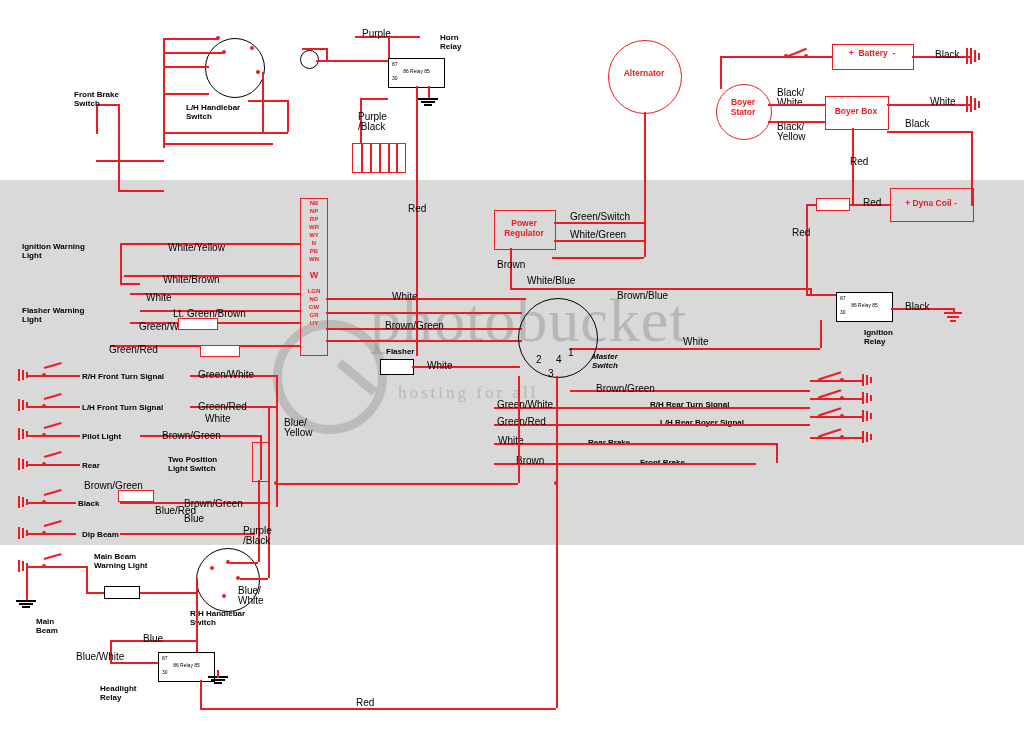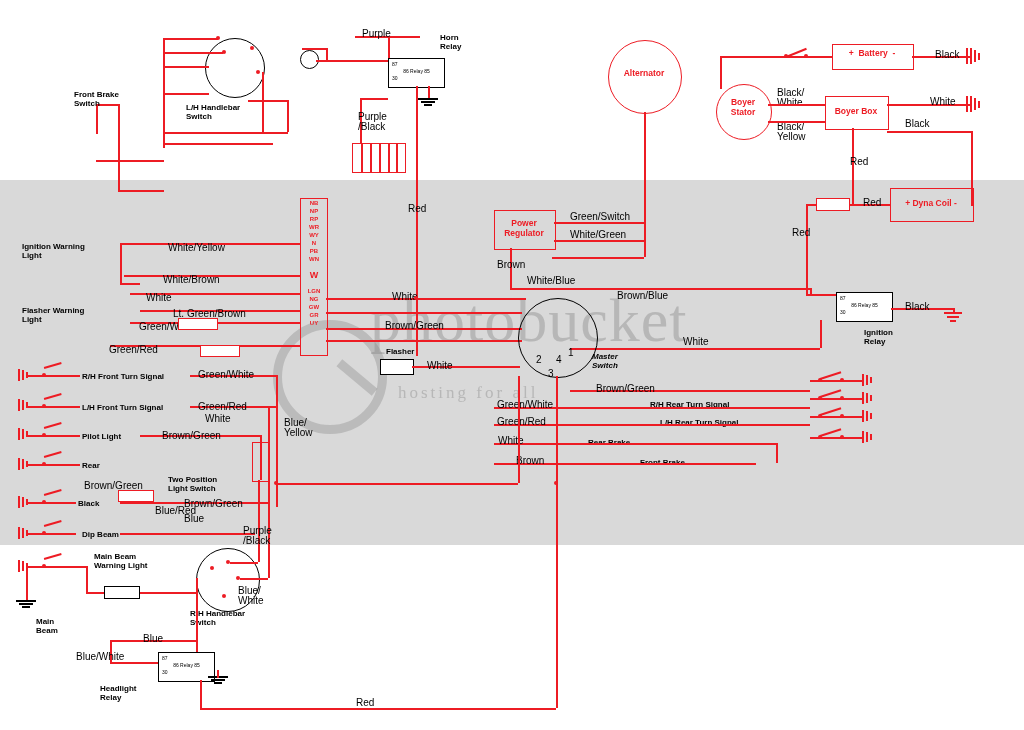--- a/index.html
+++ b/index.html
@@ -303,21 +303,21 @@
   <div class="wire wh" style="left:120px;top:533px;width:135px;"></div>
   <div class="res" style="left:118px;top:490px;width:34px;height:10px;"></div>
   <div class="lbl" style="left:198px;top:370px;">Green/White</div>
   <div class="lbl" style="left:198px;top:402px;">Green/Red</div>
   <div class="lbl" style="left:205px;top:414px;">White</div>
   <div class="lbl" style="left:162px;top:431px;">Brown/Green</div>
   <div class="lbl" style="left:84px;top:481px;">Brown/Green</div>
   <div class="lbl" style="left:184px;top:499px;">Brown/Green</div>
   <div class="lbl" style="left:184px;top:514px;">Blue</div>
 
-  <div class="lblb" style="left:168px;top:475px;">Two Position<br>Light Switch</div>
+  <div class="lblb" style="left:168px;top:455px;">Two Position<br>Light Switch</div>
   <div class="box" style="left:252px;top:442px;width:16px;height:38px;"></div>
 
   <div class="wire wv" style="left:276px;top:375px;height:132px;"></div>
   <div class="wire wv" style="left:268px;top:406px;height:74px;"></div>
   <div class="wire wv" style="left:260px;top:435px;height:45px;"></div>
   <div class="lbl" style="left:284px;top:418px;">Blue/<br>Yellow</div>
 
   <div class="boxk" style="left:380px;top:359px;width:32px;height:14px;background:#fff;"></div>
   <div class="lblb" style="left:386px;top:347px;">Flasher</div>
   <div class="wire wh" style="left:412px;top:366px;width:108px;"></div>
@@ -333,21 +333,21 @@
   <div class="lblb" style="left:592px;top:352px;font-style:italic;">Master<br>Switch</div>
   <div class="lbl" style="left:568px;top:348px;">1</div>
   <div class="lbl" style="left:536px;top:355px;">2</div>
   <div class="lbl" style="left:548px;top:369px;">3</div>
   <div class="lbl" style="left:556px;top:355px;">4</div>
   <div class="wire wv" style="left:556px;top:376px;height:332px;"></div>
   <div class="wire wh" style="left:200px;top:708px;width:356px;"></div>
   <div class="lbl" style="left:356px;top:698px;">Red</div>
 
   <div class="lblb" style="left:650px;top:400px;">R/H Rear Turn Signal</div>
-  <div class="lblb" style="left:660px;top:418px;">L/H Rear Turn Signal</div>
+  <div class="lblb" style="left:660px;top:418px;">L/H Rear Boyer Signal</div>
   <div class="lblb" style="left:588px;top:438px;">Rear Brake</div>
   <div class="lblb" style="left:640px;top:458px;">Front Brake</div>
 
   <div class="wire wh" style="left:570px;top:390px;width:240px;"></div>
   <div class="lbl" style="left:596px;top:384px;">Brown/Green</div>
   <div class="wire wh" style="left:494px;top:407px;width:316px;"></div>
   <div class="lbl" style="left:497px;top:400px;">Green/White</div>
   <div class="wire wh" style="left:494px;top:424px;width:316px;"></div>
   <div class="lbl" style="left:497px;top:417px;">Green/Red</div>
   <div class="wire wh" style="left:494px;top:443px;width:282px;"></div>

